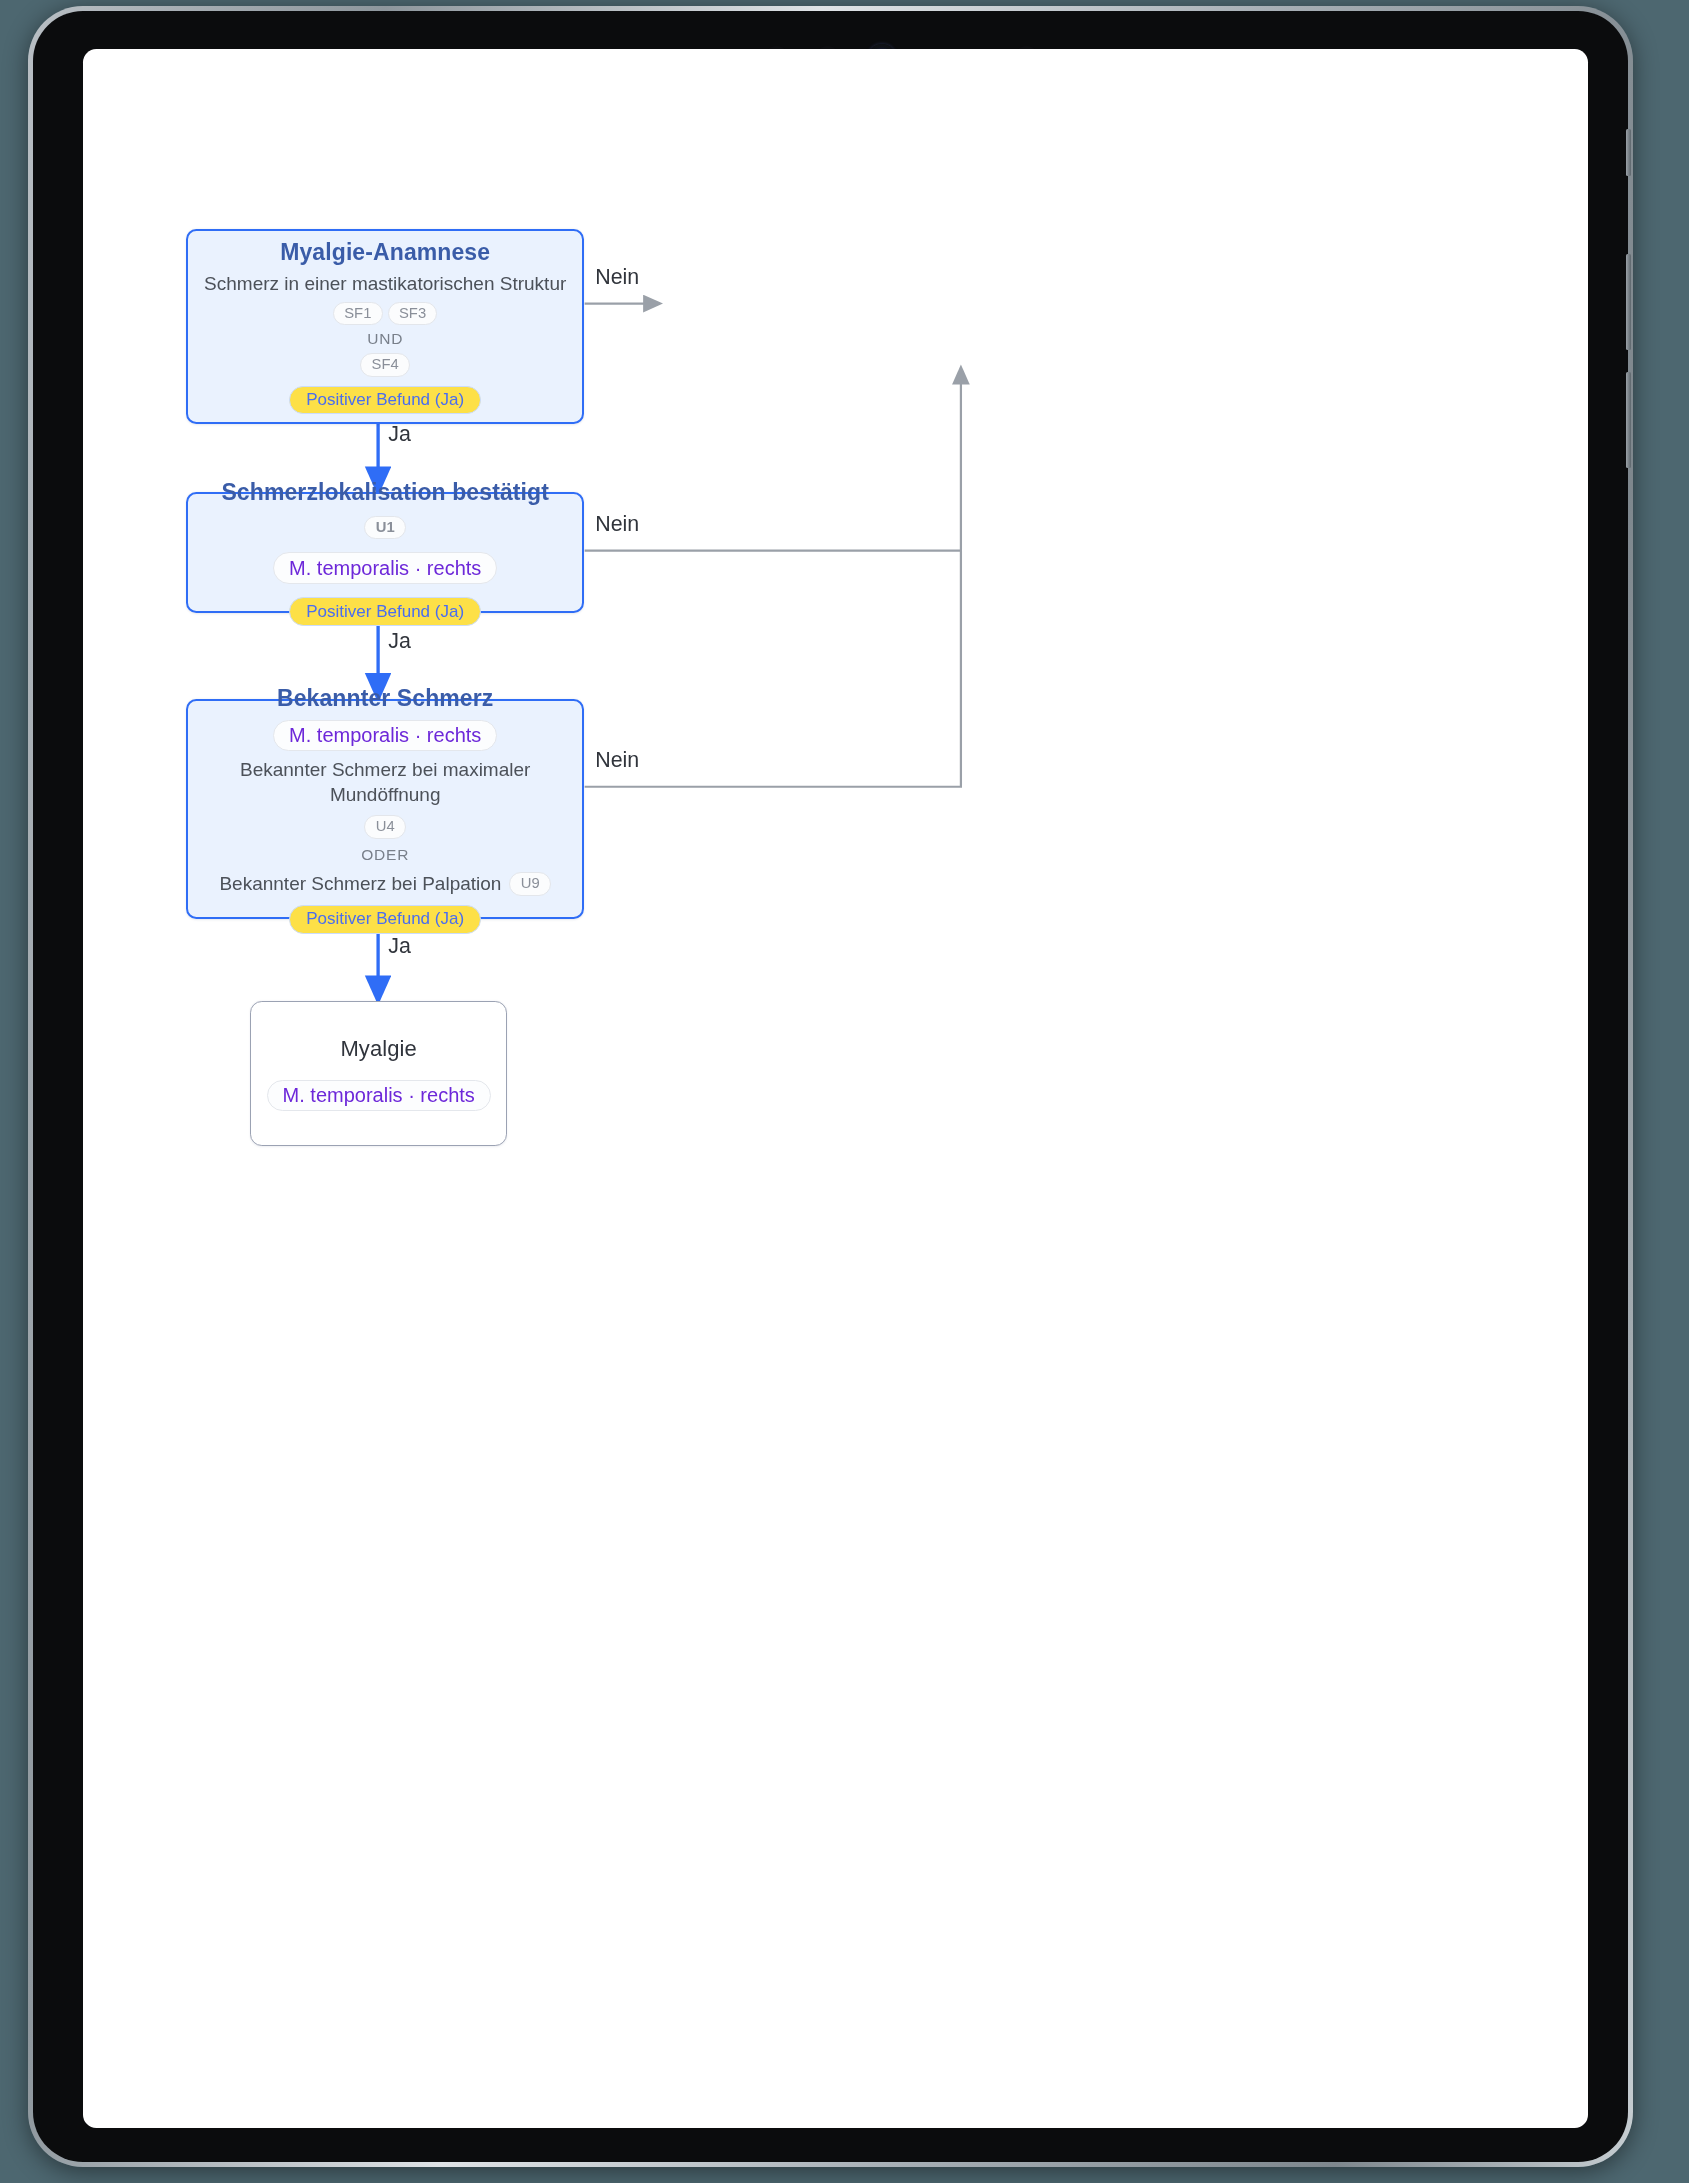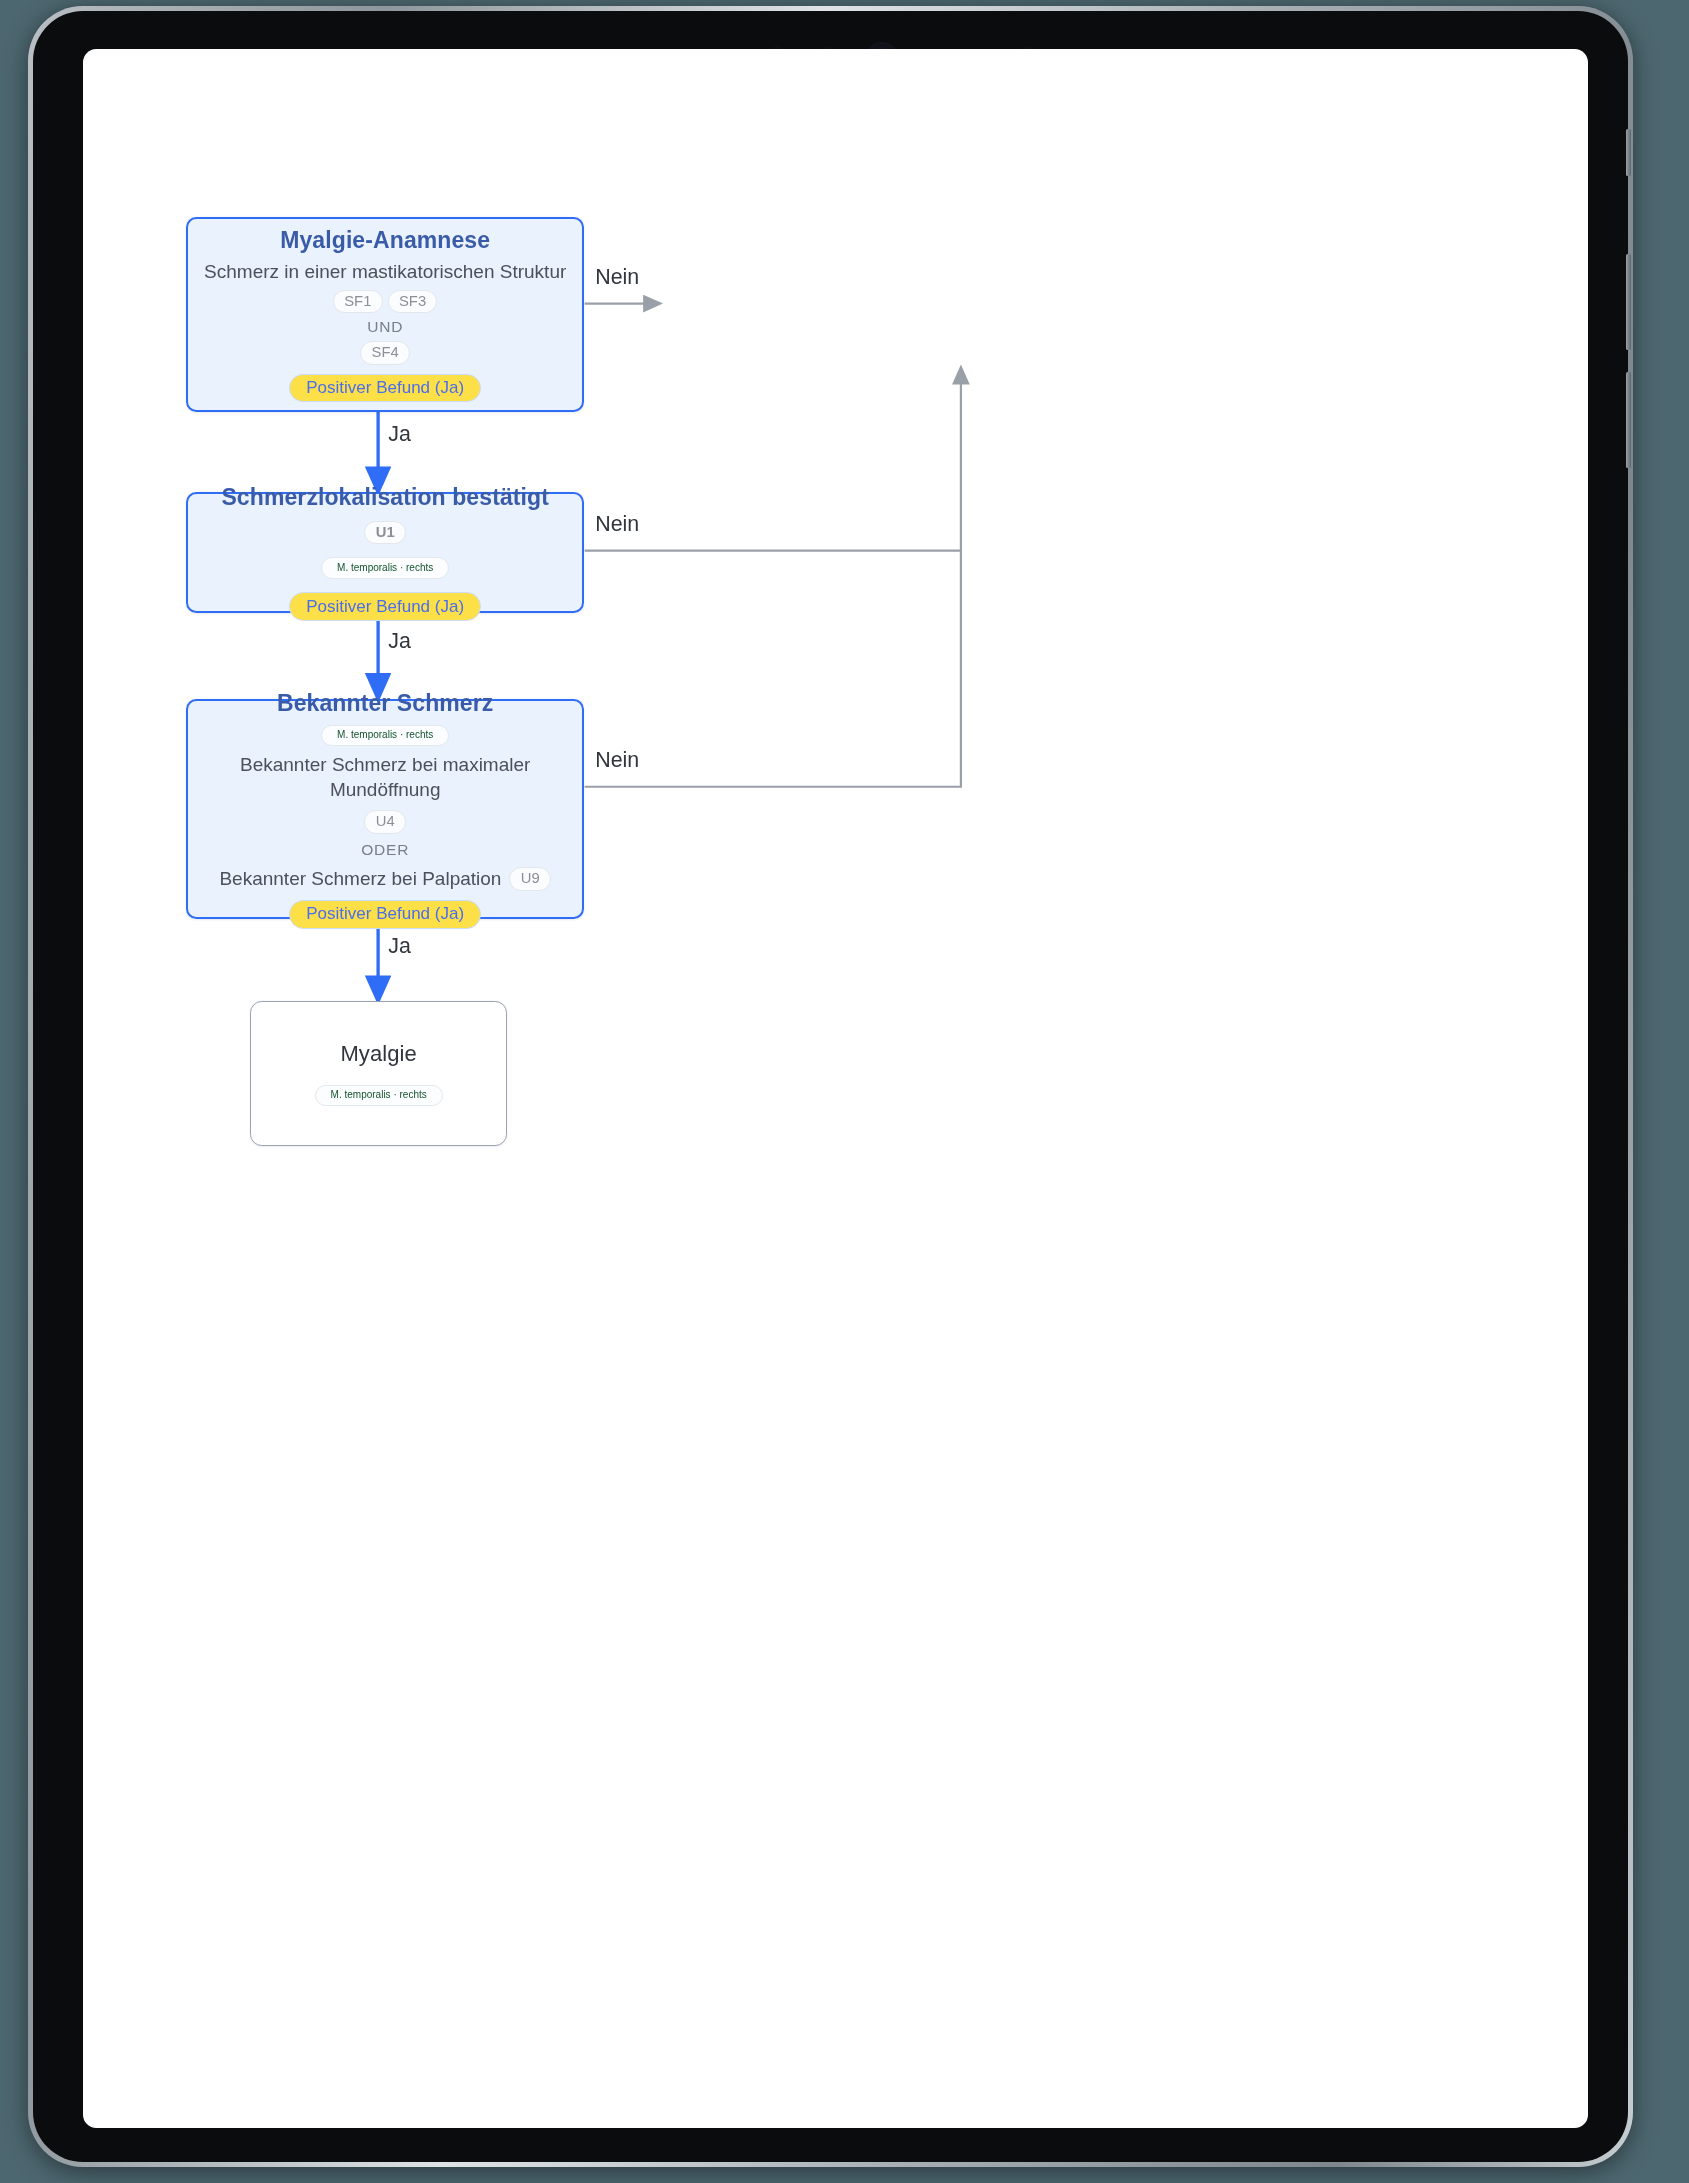--- a/index.html
+++ b/index.html
@@ -170,22 +170,22 @@
   .badge-row {
     display: flex;
     gap: 5px;
     justify-content: space-between;
     align-items: center;
   }
   .chip-location {
     display: inline-flex;
     align-items: center;
     justify-content: center;
-    font-size: 10px;
-    color: #14532d;
+    font-size: 20px;
+    color: #6d28d9;
     background: #fcfdfe;
     border: 1.1px solid #e4e7ec;
     border-radius: 737px;
     padding: 4.4px 14.8px 5.2px;
     line-height: 1;
     white-space: nowrap;
   }
   .chip-result {
     display: inline-flex;
     align-items: center;
@@ -247,21 +247,21 @@
           <path d="M 400,1178 L 400,1290" fill="none" stroke="#2f6df6" stroke-width="4.5" marker-end="url(#arrow-blue)"></path>
         </svg>
 
         <span class="edge-label" style="left:512px; top:218px;">Nein</span>
         <span class="edge-label" style="left:305px; top:375px;">Ja</span>
         <span class="edge-label" style="left:512px; top:465px;">Nein</span>
         <span class="edge-label" style="left:305px; top:582px;">Ja</span>
         <span class="edge-label" style="left:512px; top:701px;">Nein</span>
         <span class="edge-label" style="left:305px; top:887px;">Ja</span>
 
-        <div class="node decision" style="left:103px; top:168px; width:398px; height:195px; padding:11.8px 13.3px; gap:5.2px;">
+        <div class="node decision" style="left:103px; top:180px; width:398px; height:195px; padding:11.8px 13.3px; gap:5.2px;">
           <div class="node-title">Myalgie-Anamnese</div>
           <div class="criterion">
             <span class="criterion-text">Schmerz in einer mastikatorischen Struktur</span>
           </div>
           <div class="badge-row">
             <span class="badge">SF1</span>
             <span class="badge">SF3</span>
           </div>
           <div class="conn-word">UND</div>
           <div class="badge-row">

